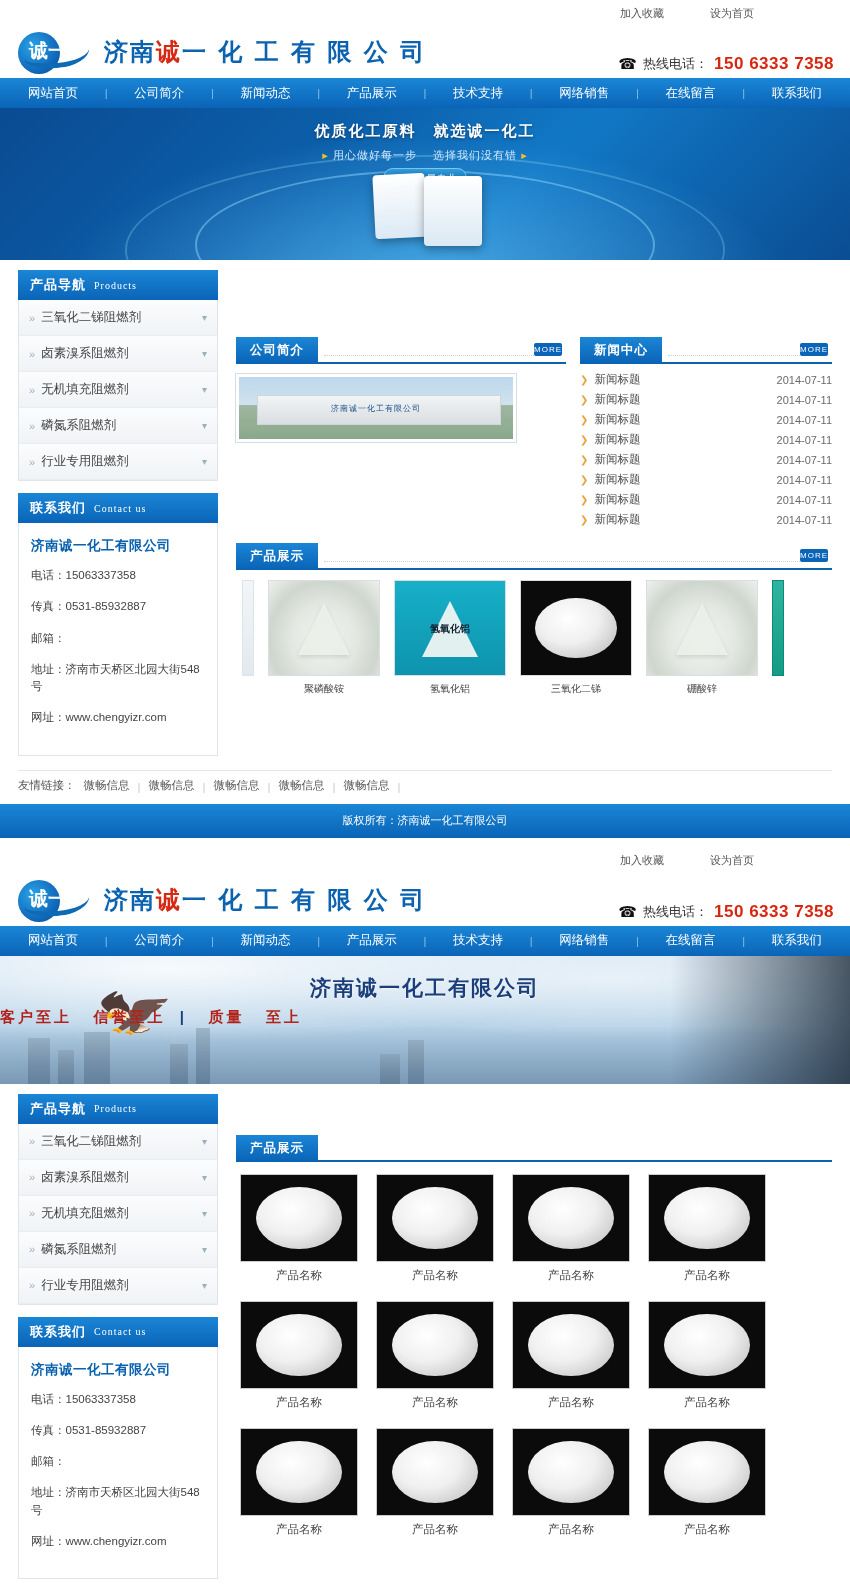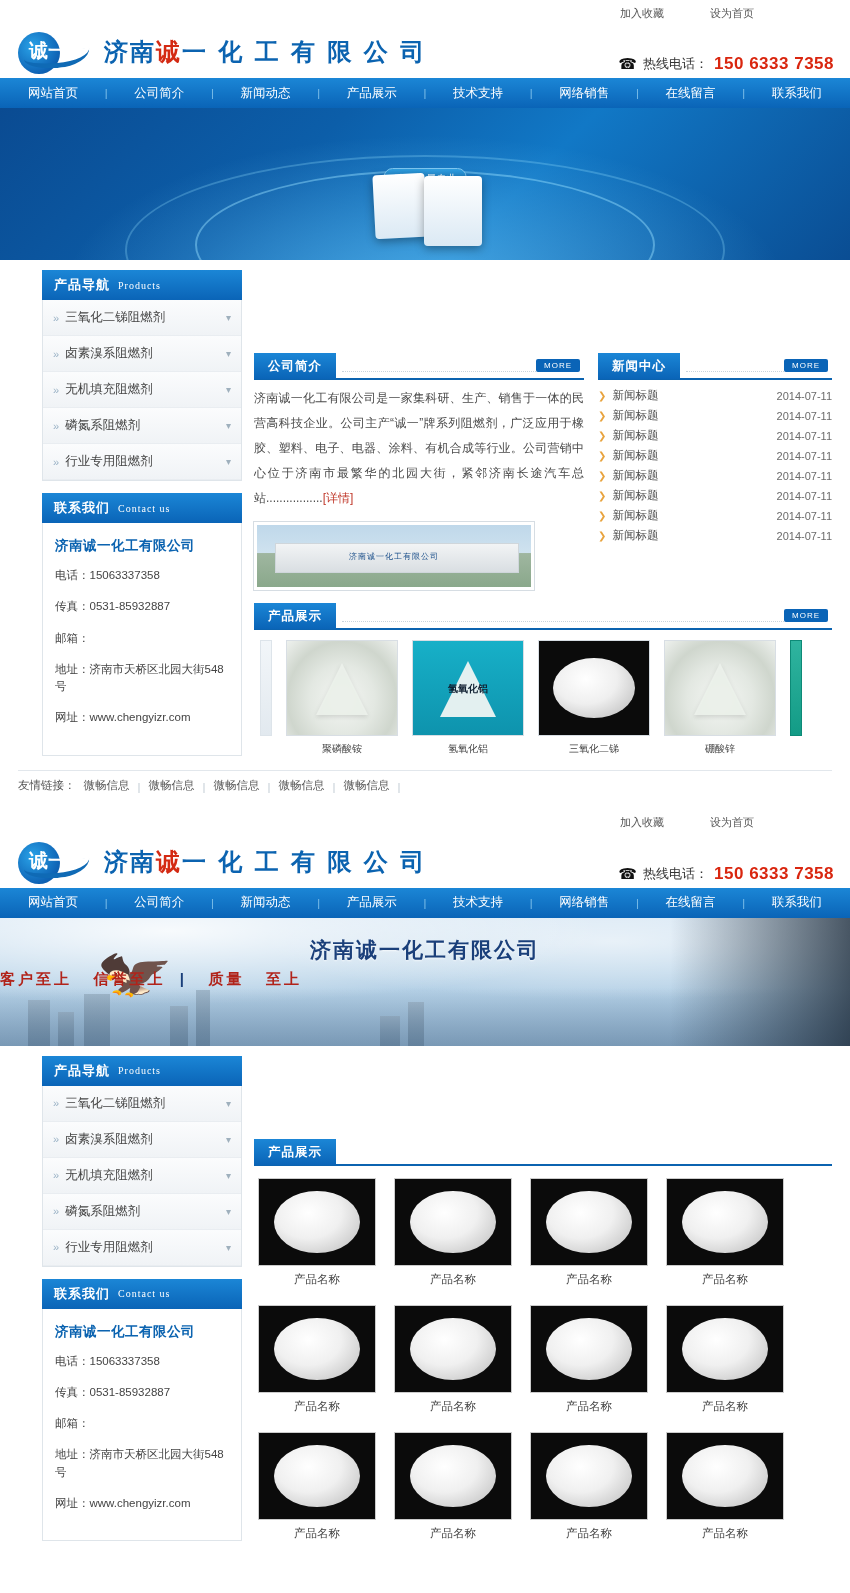--- a/index.html
+++ b/index.html
@@ -123,21 +123,21 @@
   .banner1 .bag.b1 { left:374px; bottom:22px; transform: rotate(-3deg);}
   .banner1 .bag.b2 { left:424px; bottom:14px; width:58px; height:70px; }
   .banner1 .ring {
     position:absolute; left:50%; bottom:-60px; transform:translateX(-50%);
     width:460px; height:150px; border-radius:50%;
     border:2px solid rgba(150,225,255,.45);
   }
   .banner1 .ring.r2 { width:600px; height:190px; bottom:-85px; border-color:rgba(150,225,255,.28); }
 
   
-  .main { display:flex; padding: 10px 18px 0 18px; gap: 12px; align-items:flex-end;margin-left:24px; }
+  .main { display:flex; padding: 10px 18px 0 18px; gap: 18px; align-items:center; }
   .sidebar { width: 200px; flex: none; }
   .content { flex: 1; min-width:0; }
 
   .side-head {
     height: 30px;
     background: linear-gradient(#1b86d6,#0a64b7);
     color:#fff;
     display:flex; align-items:center; gap:8px;
     padding: 0 12px;
     font-size:13px; font-weight:bold;
@@ -169,21 +169,21 @@
   }
   .panel-head .title {
     background: linear-gradient(#1b86d6,#0a64b7);
     color:#fff; font-size:12.5px; font-weight:bold;
     padding: 0 14px; height:26px; line-height:26px;
     letter-spacing:1px;
   }
   .panel-head .more {
     position:absolute; right:4px; top:5px;
     background:#0a64b7; color:#fff; font-size:8px;
-    padding: 2px 8px; border-radius:2px; letter-spacing:1px;
+    padding: 2px 0; border-radius:2px; letter-spacing:1px;
   }
   .panel-head .dotline { flex:1; border-bottom:1px dotted #c9d4de; margin: 0 6px; height:13px;}
 
   .cols { display:flex; gap:14px; margin-top:8px; }
   .about { width: 330px; flex:none; }
   .about p {
     font-size: 12px; color:#4a4a4a; line-height: 2.1;
     margin: 6px 0 0 0; text-align: justify;
   }
   .about .detail { color:#c0392b; }
@@ -368,20 +368,28 @@
     <a href="#">网络销售</a>
       <span class="sep">|</span>
     <a href="#">在线留言</a>
       <span class="sep">|</span>
     <a href="#">联系我们</a>
   </div>
 
   <div class="banner1">
     <div class="ring"></div>
       <div class="ring r2"></div>
+    <div class="slogan">优质化工原料　就选诚一化工</div>
+    <div class="sub">
+      <span class="arrow">▸</span>
+      <span>用心做好每一步</span>
+      &nbsp;&nbsp;
+      <span>选择我们没有错</span>
+      <span class="arrow">▸</span>
+    </div>
     <div class="badge">质量高 最专业</div>
     <div class="bag b1"></div>
     <div class="bag b2"></div>
   </div>
 
   <div class="main">
 
     <div class="sidebar">
       <div class="side-head">
         <span>产品导航</span>
@@ -431,21 +439,20 @@
 
     <div class="content">
       <div class="cols">
 
         <div class="about">
           <div class="panel-head">
             <div class="title">公司简介</div>
             <div class="dotline"></div>
             <div class="more">MORE</div>
           </div>
-          <p><span>济南诚一化工有限公司是一家集科研、生产、销售于一体的民营高科技企业。公司主产“诚一”牌系列阻燃剂，广泛应用于橡胶、塑料、电子、电器、涂料、有机合成等行业。公司营销中心位于济南市最繁华的北园大街，紧邻济南长途汽车总站.................</span><span class="detail">[详情]</span></p>
           <div class="photo">
             <div class="bld"></div>
             <div class="bldtxt">济南诚一化工有限公司</div>
           </div>
         </div>
 
         <div class="news">
           <div class="panel-head">
             <div class="title">新闻中心</div>
             <div class="dotline"></div>
@@ -540,20 +547,23 @@
     <a href="#" style="color:#555;text-decoration:none">微畅信息</a>
       <span class="sep">|</span>
     <a href="#" style="color:#555;text-decoration:none">微畅信息</a>
       <span class="sep">|</span>
     <a href="#" style="color:#555;text-decoration:none">微畅信息</a>
       <span class="sep">|</span>
     <a href="#" style="color:#555;text-decoration:none">微畅信息</a>
       <span class="sep">|</span>
   </div>
 
+  <div class="footer">
+    <span>版权所有：济南诚一化工有限公司</span>
+  </div>
 </div>
 
 <div class="gap"></div>
 
 <div class="page">
 
   <div class="topbar">
     <a href="#">加入收藏</a>
     <a href="#">设为首页</a>
   </div>

